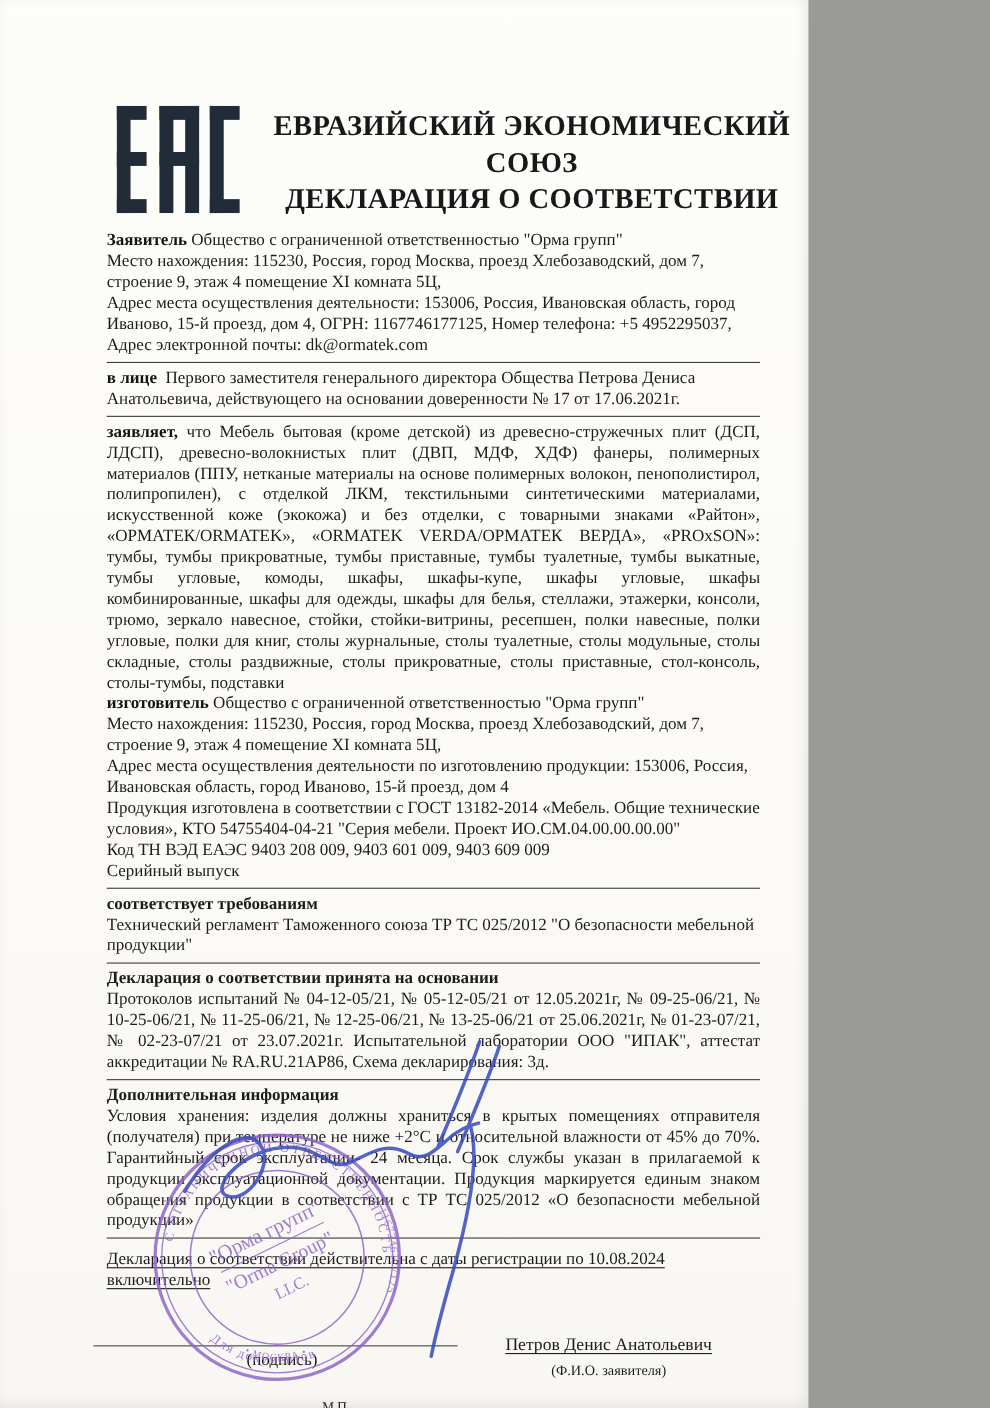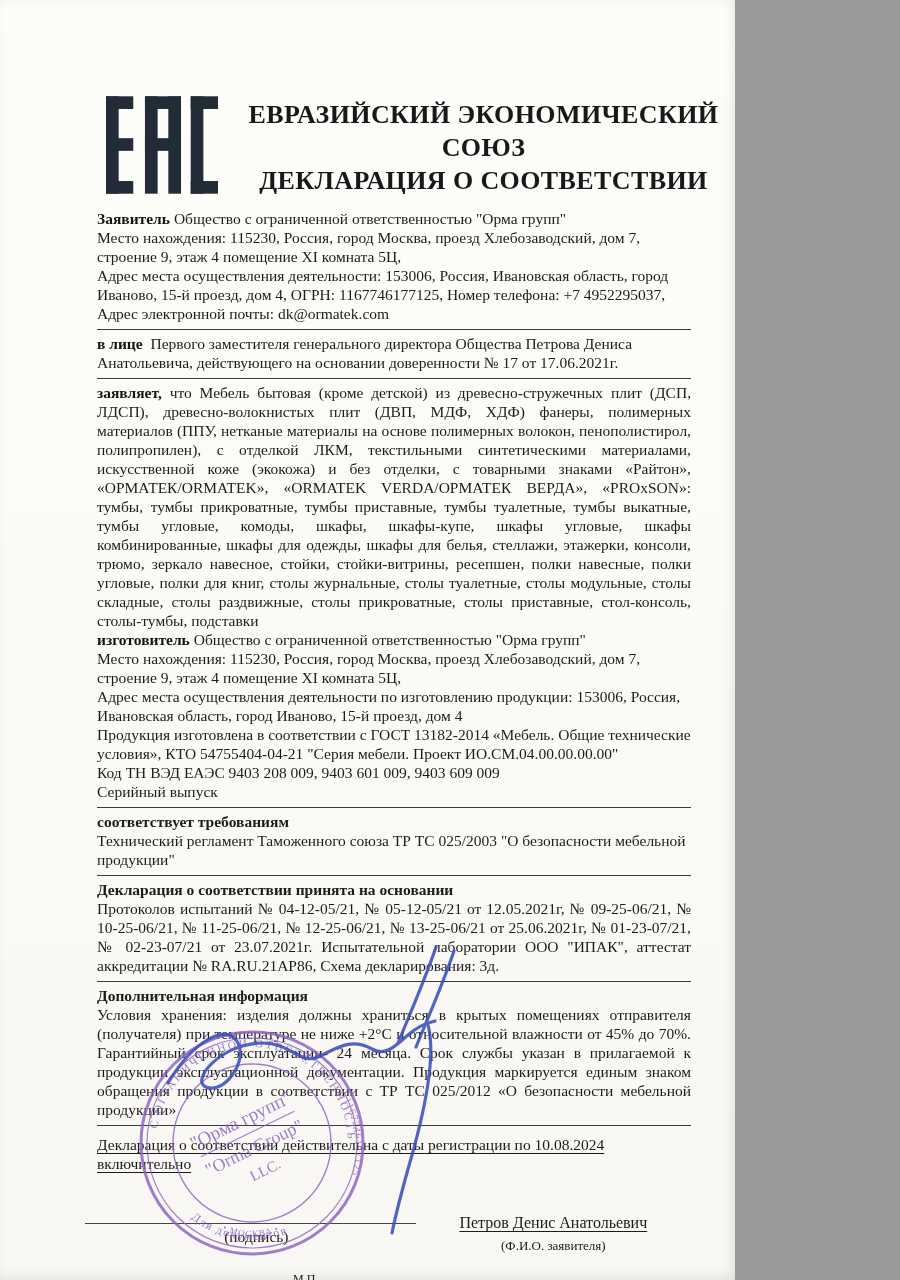--- a/index.html
+++ b/index.html
@@ -113,40 +113,40 @@
       <div class="t1">ЕВРАЗИЙСКИЙ ЭКОНОМИЧЕСКИЙ СОЮЗ</div>
       <div class="t2">ДЕКЛАРАЦИЯ О СООТВЕТСТВИИ</div>
     </div>
   </div>
 
   <div class="content">
 
     <div class="sec">
       <div><b>Заявитель</b> <span>Общество с ограниченной ответственностью "Орма групп"</span></div>
       <div>Место нахождения: 115230, Россия, город Москва, проезд Хлебозаводский, дом 7, строение 9, этаж 4 помещение XI комната 5Ц,</div>
-      <div>Адрес места осуществления деятельности: 153006, Россия, Ивановская область, город Иваново, 15-й проезд, дом 4, ОГРН: 1167746177125, Номер телефона: +7 4952295037, Адрес электронной почты: dk@ormatek.com</div>
+      <div>Адрес места осуществления деятельности: 153006, Россия, Ивановская область, город Иваново, 15-й проезд, дом 4, ОГРН: 1167746177125, Номер телефона: +5 4952295037, Адрес электронной почты: dk@ormatek.com</div>
     </div>
 
     <div class="sec">
       <div><b>в лице</b>&nbsp; <span>Первого заместителя генерального директора Общества Петрова Дениса Анатольевича, действующего на основании доверенности № 17 от 17.06.2021г.</span></div>
     </div>
 
     <div class="sec">
       <div class="just"><b>заявляет,</b> <span>что Мебель бытовая (кроме детской) из древесно-стружечных плит (ДСП, ЛДСП), древесно-волокнистых плит (ДВП, МДФ, ХДФ) фанеры, полимерных материалов (ППУ, нетканые материалы на основе полимерных волокон, пенополистирол, полипропилен), с отделкой ЛКМ, текстильными синтетическими материалами, искусственной коже (экокожа) и без отделки, с товарными знаками «Райтон», «ОРМАТЕК/ORMATEK», «ORMATEK VERDA/ОРМАТЕК ВЕРДА», «PROxSON»: тумбы, тумбы прикроватные, тумбы приставные, тумбы туалетные, тумбы выкатные, тумбы угловые, комоды, шкафы, шкафы-купе, шкафы угловые, шкафы комбинированные, шкафы для одежды, шкафы для белья, стеллажи, этажерки, консоли, трюмо, зеркало навесное, стойки, стойки-витрины, ресепшен, полки навесные, полки угловые, полки для книг, столы журнальные, столы туалетные, столы модульные, столы складные, столы раздвижные, столы прикроватные, столы приставные, стол-консоль, столы-тумбы, подставки</span></div>
       <div><b>изготовитель</b> <span>Общество с ограниченной ответственностью "Орма групп"</span></div>
       <div>Место нахождения: 115230, Россия, город Москва, проезд Хлебозаводский, дом 7, строение 9, этаж 4 помещение XI комната 5Ц,</div>
       <div>Адрес места осуществления деятельности по изготовлению продукции: 153006, Россия, Ивановская область, город  Иваново, 15-й проезд, дом 4</div>
       <div>Продукция изготовлена в соответствии с ГОСТ 13182-2014 «Мебель. Общие технические условия», КТО 54755404-04-21 "Серия мебели. Проект  ИО.СМ.04.00.00.00.00"</div>
       <div>Код ТН ВЭД ЕАЭС  9403 208 009, 9403 601 009, 9403 609 009</div>
       <div>Серийный выпуск</div>
     </div>
 
     <div class="sec">
       <div class="hdl">соответствует требованиям</div>
-      <div class="narrow">Технический регламент Таможенного союза ТР ТС 025/2003 "О безопасности мебельной продукции"</div>
+      <div class="narrow">Технический регламент Таможенного союза ТР ТС 025/2012 "О безопасности мебельной продукции"</div>
     </div>
 
     <div class="sec">
       <div class="hdl">Декларация о соответствии принята на основании</div>
       <div class="just">Протоколов испытаний № 04-12-05/21, № 05-12-05/21 от 12.05.2021г, № 09-25-06/21, № 10-25-06/21, № 11-25-06/21, № 12-25-06/21, № 13-25-06/21 от 25.06.2021г, № 01-23-07/21, № 02-23-07/21 от 23.07.2021г. Испытательной лаборатории ООО "ИПАК", аттестат аккредитации № RA.RU.21АР86, Схема декларирования: 3д.</div>
     </div>
 
     <div class="sec">
       <div class="hdl">Дополнительная информация</div>
       <div class="just">Условия хранения: изделия должны храниться в крытых помещениях отправителя (получателя) при температуре не ниже +2°С и относительной влажности от 45% до 70%. Гарантийный срок эксплуатации- 24 месяца. Срок службы указан в прилагаемой к продукции эксплуатационной документации. Продукция маркируется единым знаком обращения продукции в соответствии с ТР ТС 025/2012 «О безопасности мебельной продукции»</div>

